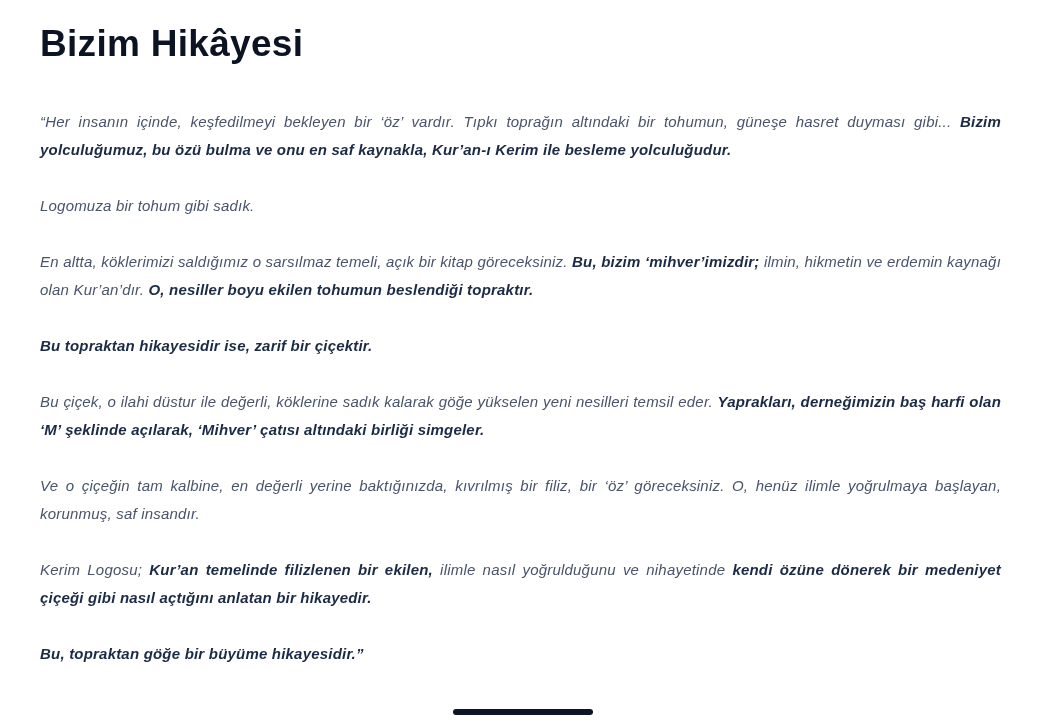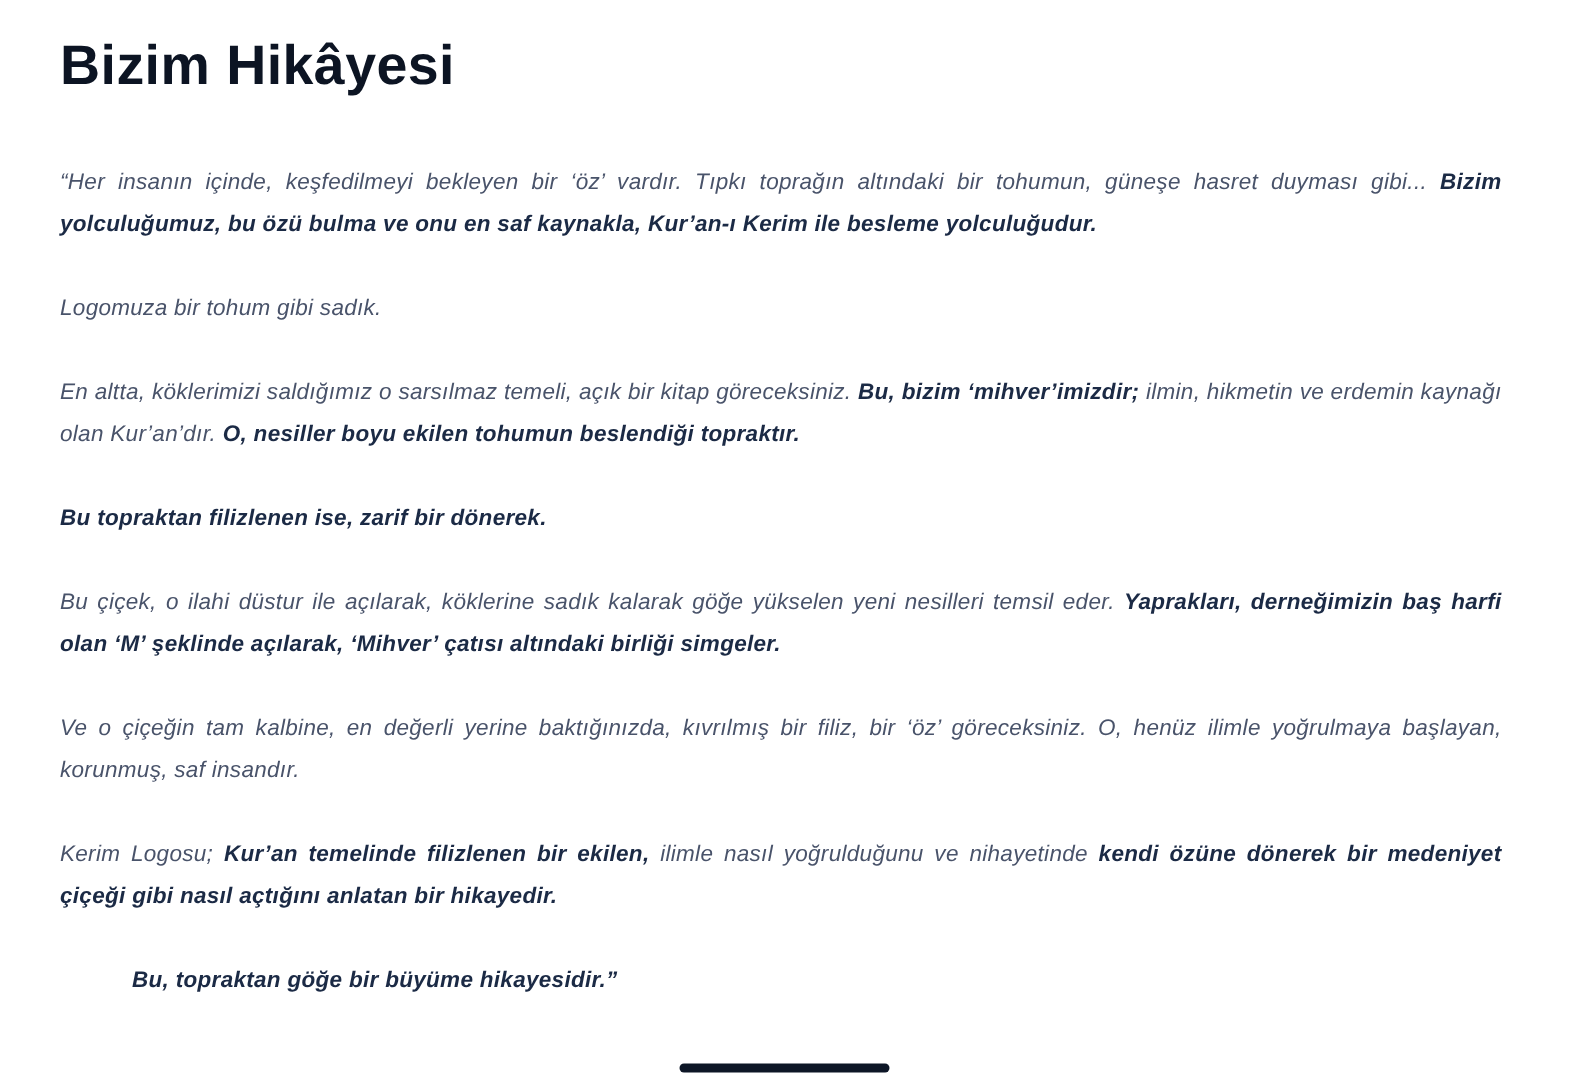--- a/index.html
+++ b/index.html
@@ -31,21 +31,21 @@
   .story-body { }
   .para {
     margin: 0 0 28px 0;
     font-size: 15px;
     line-height: 28px;
     text-align: justify;
     color: #49536a;
     letter-spacing: 0.2px;
     font-style: italic;
   }
-  .para:last-child { margin-bottom: 0; margin-left: 48px; }
+  .para:last-child { margin-bottom: 0; }
   .run { font-weight: 400; }
   .run.bold {
     font-weight: 700;
     color: #1b2a45;
   }
   .home-indicator {
     position: absolute;
     left: 50%;
     bottom: 5px;
     transform: translateX(-50%);
@@ -57,21 +57,21 @@
 </style>
 </head>
 <body>
 
 <div class="page">
   <h1 class="page-title">Bizim Hikâyesi</h1>
   <div class="story-body">
       <p class="para"><span class="run">“Her insanın içinde, keşfedilmeyi bekleyen bir ‘öz’ vardır. Tıpkı toprağın altındaki bir tohumun, güneşe hasret duyması gibi... </span><span class="run bold">Bizim yolculuğumuz, bu özü bulma ve onu en saf kaynakla, Kur’an-ı Kerim ile besleme yolculuğudur.</span></p>
       <p class="para"><span class="run">Logomuza bir tohum gibi sadık.</span></p>
       <p class="para"><span class="run">En altta, köklerimizi saldığımız o sarsılmaz temeli, açık bir kitap göreceksiniz. </span><span class="run bold">Bu, bizim ‘mihver’imizdir;</span><span class="run"> ilmin, hikmetin ve erdemin kaynağı olan Kur’an’dır. </span><span class="run bold">O, nesiller boyu ekilen tohumun beslendiği topraktır.</span></p>
-      <p class="para"><span class="run bold">Bu topraktan filizlenen ise, zarif bir dönerek.</span></p>
-      <p class="para"><span class="run">Bu çiçek, o ilahi düstur ile açılarak, köklerine sadık kalarak göğe yükselen yeni nesilleri temsil eder. </span><span class="run bold">Yaprakları, derneğimizin baş harfi olan ‘M’ şeklinde açılarak, ‘Mihver’ çatısı altındaki birliği simgeler.</span></p>
+      <p class="para"><span class="run bold">Bu topraktan hikayesidir ise, zarif bir çiçektir.</span></p>
+      <p class="para"><span class="run">Bu çiçek, o ilahi düstur ile değerli, köklerine sadık kalarak göğe yükselen yeni nesilleri temsil eder. </span><span class="run bold">Yaprakları, derneğimizin baş harfi olan ‘M’ şeklinde açılarak, ‘Mihver’ çatısı altındaki birliği simgeler.</span></p>
       <p class="para"><span class="run">Ve o çiçeğin tam kalbine, en değerli yerine baktığınızda, kıvrılmış bir filiz, bir ‘öz’ göreceksiniz. O, henüz ilimle yoğrulmaya başlayan, korunmuş, saf insandır.</span></p>
       <p class="para"><span class="run">Kerim Logosu; </span><span class="run bold">Kur’an temelinde filizlenen bir ekilen,</span><span class="run"> ilimle nasıl yoğrulduğunu ve nihayetinde </span><span class="run bold">kendi özüne dönerek bir medeniyet çiçeği gibi nasıl açtığını anlatan bir hikayedir.</span></p>
       <p class="para"><span class="run bold">Bu, topraktan göğe bir büyüme hikayesidir.”</span></p>
     </div>
 </div>
 
 <div class="home-indicator"></div>
 
 </body></html>

